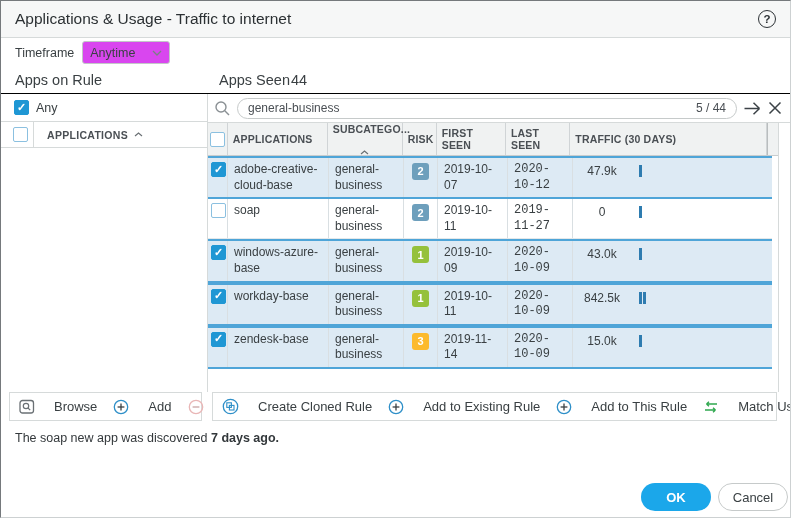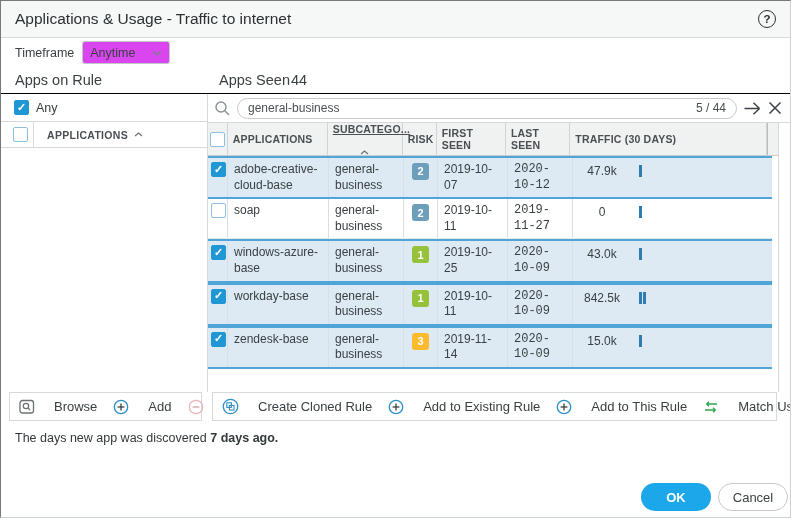--- a/index.html
+++ b/index.html
@@ -38,21 +38,21 @@
     display:flex; align-items:center; padding:0 8px 0 6px; gap:6px; }
   .pill { flex:1; height:21px; border:1px solid #c6caca; border-radius:11px; display:flex; align-items:center; padding:0 10px; background:#fff; }
   .pill input { border:none; outline:none; flex:1; font-size:12px; color:#4a4f54; font-family:"Liberation Sans",sans-serif; background:transparent; }
   .match-count { font-size:12px; color:#4a4f54; margin-left:8px; }
   .icon-btn { display:flex; align-items:center; justify-content:center; cursor:pointer; }
   
   .table-wrap { position:absolute; top:122px; left:207px; width:571px; height:269px; border-right:1px solid #d6dada; background:#fff; }
   .thead { display:flex; height:33px; background:#f0f2f2; border-bottom:1px solid #c9cdce; }
   .th { border-right:1px solid #d0d4d6; font-size:10.5px; font-weight:bold; color:#4a4f54; letter-spacing:.2px;
     display:flex; align-items:center; padding:0 5px; cursor:pointer; }
-  .th.sorted { flex-direction:column; justify-content:space-between; align-items:flex-start; gap:1px;text-decoration:underline; }
+  .th.sorted { flex-direction:column; justify-content:space-between; align-items:flex-start; gap:1px; }
   .th.sorted svg { align-self:center; }
   .w-cb { width:20px; justify-content:center; padding:0; }
   .w-app { width:101px; } .w-sub { width:75px; } .w-risk { width:34px; } .w-first { width:70px; } .w-last { width:65px; }
   .w-traffic { width:199px; } .w-gutter { width:7px; border-right:none; border-left:1px solid #b9bdbe; }
   .tbody { }
   .trow { display:flex; width:564px; min-height:37px; border-bottom:1px solid #e4e8ea; background:#fff; cursor:pointer; }
   .trow.sel { background:var(--sel-bg); border-top:2px solid var(--sel-border); border-bottom:2px solid var(--sel-border); }
   .cell { border-right:1px solid #d9dfe2; padding:4px 4px 4px 6px; font-size:12px; line-height:1.3; word-break:break-word; }
   .c-cb { width:20px; padding:4px 0 0 2px; display:flex; justify-content:center; align-items:flex-start; }
   .c-app { width:101px; } .c-sub { width:75px; }
@@ -217,21 +217,21 @@
 
   <div class="trow sel">
     <div class="cell c-cb">
       <span class="cb checked"></span>
     </div>
     <div class="cell c-app">windows-azure-base</div>
     <div class="cell c-sub">general-business</div>
     <div class="cell c-risk">
       <span class="risk-badge" style="background: rgb(149, 193, 59);">1</span>
     </div>
-    <div class="cell c-first">2019-10-25</div>
+    <div class="cell c-first">2019-10-09</div>
     <div class="cell c-last">2020-10-09</div>
     <div class="cell c-traffic">
       <span class="tval">43.0k</span>
       <span class="bars">
               <i></i>
             </span>
     </div>
   </div>
 
   <div class="trow sel">
@@ -329,19 +329,19 @@
     <span class="tb-btn">
       <svg width="16" height="14" viewBox="0 0 16 14">
         <path d="M14 4 H3.5 M3.5 4 L6 1.8 M3.5 4 L6 6.2" stroke="#2fa84f" fill="none" stroke-width="1.4"></path>
         <path d="M2 10 H12.5 M12.5 10 L10 7.8 M12.5 10 L10 12.2" stroke="#2fa84f" fill="none" stroke-width="1.4"></path>
       </svg>
       <span>Match Usage</span>
     </span>
   </div>
 
   <div class="status">
-    <span>The days new app was discovered </span><b>7 days ago.</b>
+    <span>The soap new app was discovered </span><b>7 days ago.</b>
   </div>
 
   <div class="btn ok">OK</div>
   <div class="btn cancel">Cancel</div>
 
 </div>
 
 </body></html>

